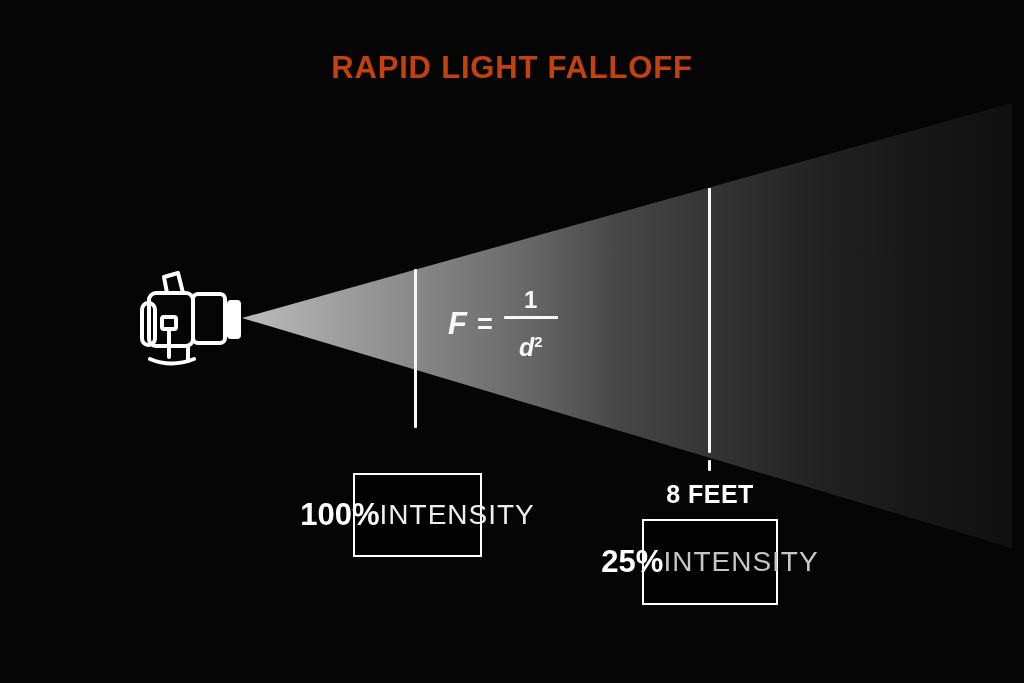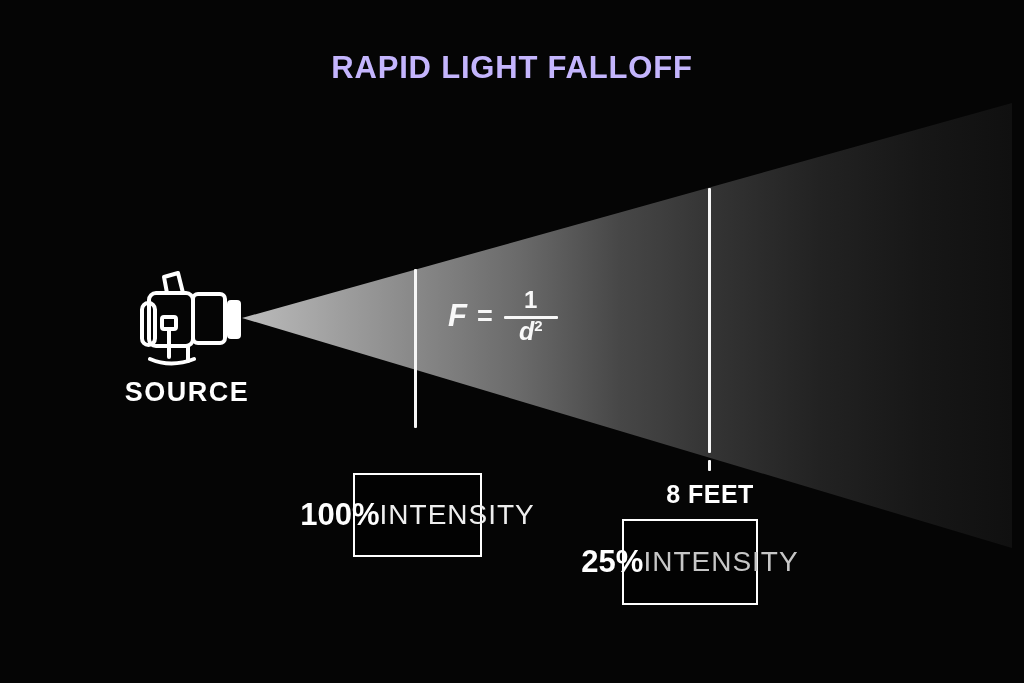--- a/index.html
+++ b/index.html
@@ -19,21 +19,21 @@
   .abs { position: absolute; }
 
   .title {
     top: 50px;
     left: 0;
     width: 1024px;
     text-align: center;
     font-size: 31px;
     font-weight: bold;
     letter-spacing: 0.8px;
-    color: #c4b5fd;
+    color: #c2410c;
   }
 
   .beam-svg { top: 0; left: 0; }
 
   .spotlight-svg { left: 126px; top: 264px; }
 
   .source-label {
     left: 62px;
     top: 377px;
     width: 250px;
@@ -65,21 +65,21 @@
   .intensity-box {
     border: 2px solid #ffffff;
     background: rgba(0,0,0,0.55);
     display: flex;
     flex-direction: row;
     align-items: center;
     justify-content: center;
     text-align: center;
   }
   .box-4ft { left: 353px; top: 473px; width: 125px; height: 80px; }
-  .box-8ft { left: 622px; top: 519px; width: 132px; height: 82px; }
+  .box-8ft { left: 642px; top: 519px; width: 132px; height: 82px; }
 
   .intensity-value {
     font-size: 31px;
     font-weight: bold;
     line-height: 1.05;
   }
   .intensity-word {
     font-size: 28px;
     font-weight: normal;
     letter-spacing: 1px;
@@ -121,21 +121,21 @@
     width: 54px;
     height: 3px;
     background: #f8f8f8;
     border-radius: 1px;
   }
   .formula .den {
     font-size: 25px;
     font-weight: bold;
     font-style: italic;
     line-height: 1;
-    padding-top: 0;
+    padding-top: 16px;
   }
   .formula .den sup {
     font-size: 15px;
     font-style: normal;
     vertical-align: super;
     line-height: 0;
   }
 </style>
 </head>
 <body>
@@ -168,21 +168,20 @@
       <rect x="23" y="29" width="44" height="53" rx="7"></rect>
       <rect x="67" y="30" width="32" height="49" rx="5"></rect>
       <rect x="36" y="53" width="14" height="12" rx="2"></rect>
       <path d="M43,65 L43,93"></path>
       <path d="M62,82 L62,97"></path>
       <path d="M24,95 Q45,104 68,95"></path>
     </g>
     <rect x="101" y="36" width="14" height="39" rx="4" fill="#ffffff"></rect>
   </svg>
 
-  <div class="abs source-label">SOURCE</div>
 
   <div class="abs formula">
     <span class="f-var">F</span>
     <span class="f-eq">=</span>
     <span class="frac">
       <span class="num">1</span>
       <span class="bar"></span>
       <span class="den"><span>d</span><sup>2</sup></span>
     </span>
   </div>

